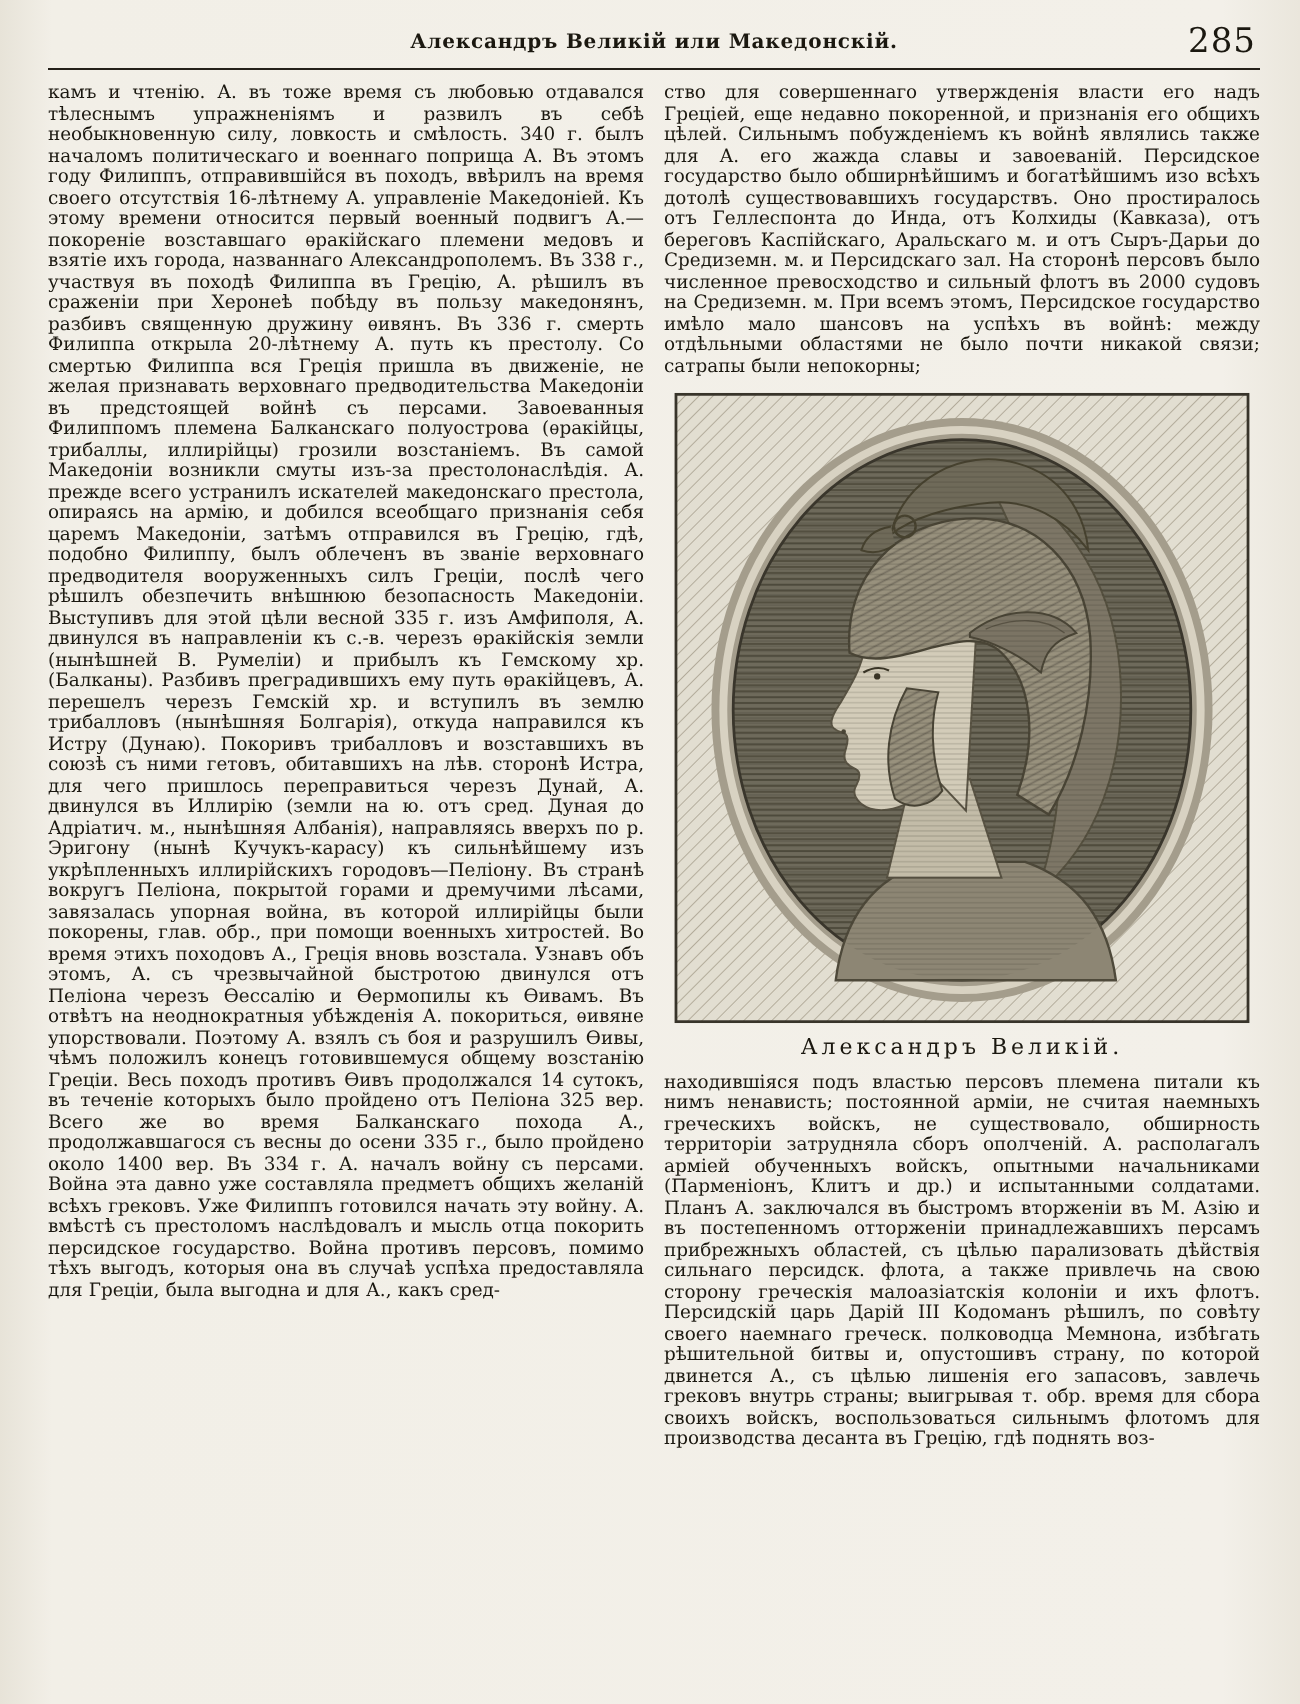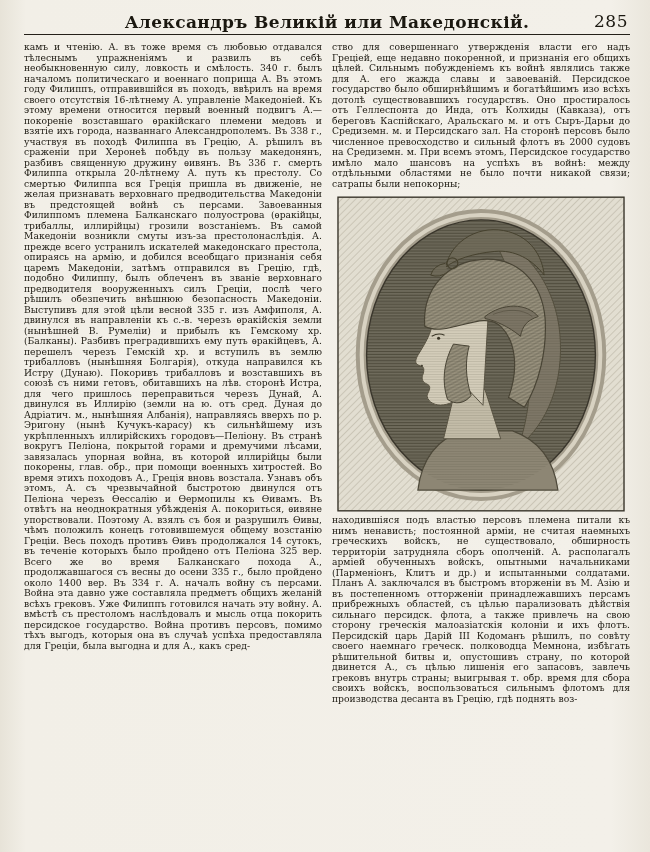--- a/index.html
+++ b/index.html
@@ -17,21 +17,21 @@
   }
   .header{
     position:relative;
     border-bottom:1.6px solid #242019;
     padding-bottom:3px;
     margin-bottom:7px;
     height:18px;
   }
   .running-title{
     display:block;text-align:center;
-    font-weight:bold;font-size:17px;letter-spacing:.4px;
+    font-weight:bold;font-size:10px;letter-spacing:.4px;
     line-height:18px;white-space:nowrap;
   }
   .page-number{
     position:absolute;right:2px;top:-2px;
     font-size:17px;letter-spacing:.5px;
   }
   .columns{
     display:flex;gap:10px;
     height:794px;overflow:hidden;
   }
@@ -120,19 +120,20 @@
 
           <path d="M 110 72 C 116 44 146 28 174 36 C 196 42 208 60 210 80 C 198 64 180 54 160 56 C 138 58 120 64 110 72 Z" fill="#6f6a59" stroke="#47422f" stroke-width="1"></path>
           <path d="M 110 68 q -12 2 -15 12 q 9 3 17 -3" fill="#6f6a59" stroke="#47422f" stroke-width="1"></path>
           <circle cx="117" cy="68" r="5.5" fill="none" stroke="#47422f" stroke-width="1.2"></circle>
 
           <path d="M 150 122 C 168 108 192 108 204 122 C 192 126 188 132 186 142 C 174 132 160 126 150 124 Z" fill="#7b7464" stroke="#4a4536" stroke-width="1"></path>
           <path d="M 158 120 C 172 114 188 114 198 122" fill="none" stroke="#4a4536" stroke-width=".7" opacity=".7"></path>
 
           <ellipse cx="146" cy="161" rx="116" ry="137" fill="url(#engraveLines)"></ellipse>
         </svg>
+        <figcaption>Александръ Великій.</figcaption>
       </figure>
 
       <div class="body-text">находившіяся подъ властью персовъ племена питали къ нимъ ненависть; постоянной арміи, не считая наемныхъ греческихъ войскъ, не существовало, обширность территоріи затрудняла сборъ ополченій. А. располагалъ арміей обученныхъ войскъ, опытными начальниками (Парменіонъ, Клитъ и др.) и испытанными солдатами. Планъ А. заключался въ быстромъ вторженіи въ М. Азію и въ постепенномъ отторженіи принадлежавшихъ персамъ прибрежныхъ областей, съ цѣлью парализовать дѣйствія сильнаго персидск. флота, а также привлечь на свою сторону греческія малоазіатскія колоніи и ихъ флотъ. Персидскій царь Дарій III Кодоманъ рѣшилъ, по совѣту своего наемнаго греческ. полководца Мемнона, избѣгать рѣшительной битвы и, опустошивъ страну, по которой двинется А., съ цѣлью лишенія его запасовъ, завлечь грековъ внутрь страны; выигрывая т. обр. время для сбора своихъ войскъ, воспользоваться сильнымъ флотомъ для производства десанта въ Грецію, гдѣ поднять воз-</div>
 
     </div>
   </div>
 </div>
 
 </body></html>

